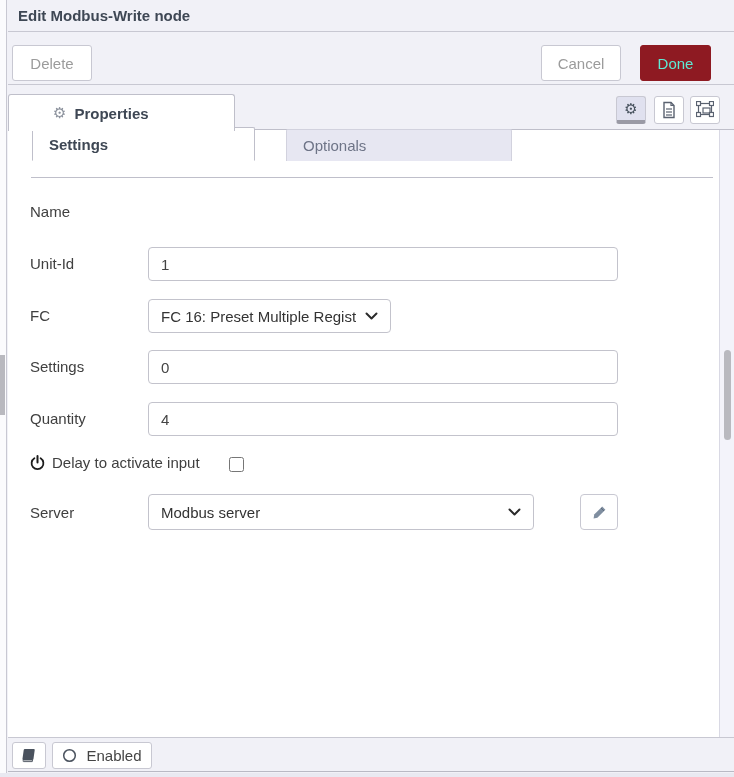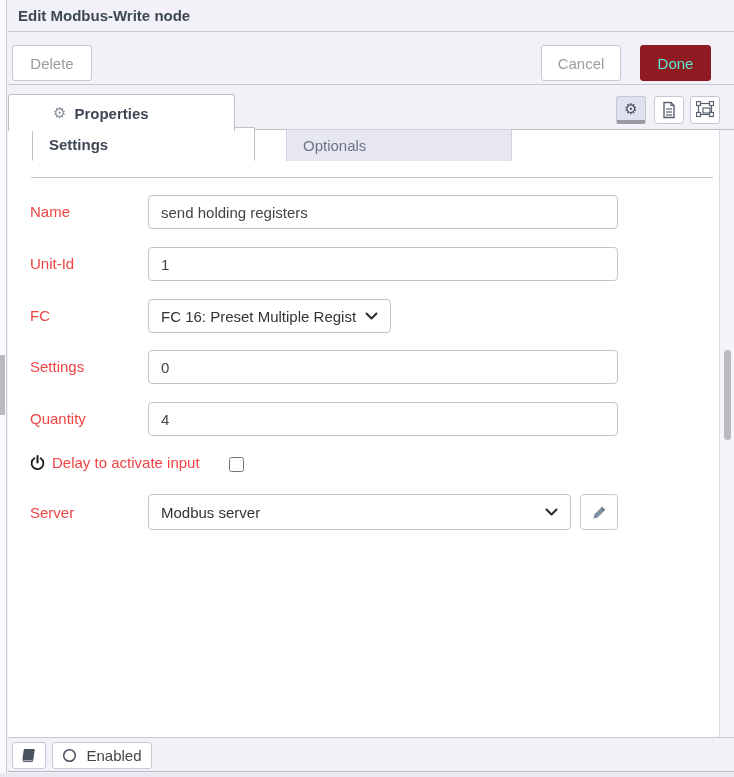--- a/index.html
+++ b/index.html
@@ -32,21 +32,21 @@
   
   .content { position:absolute; left:8px; top:130px; width:711px; height:607px; background:#fff; }
 
   
   .subtab-strip { position:absolute; left:23px; top:15px; width:682px; height:33px; border-bottom:1px solid #bfbfca; }
   .subtab { position:absolute; bottom:16px; height:33px; font-size:15px; display:flex; align-items:center; padding-left:16px; cursor:pointer; }
   .subtab-settings { left:1px; width:223px; background:#fff; border:1px solid #bfbfca; border-bottom:1px solid #fff; border-radius:2px 2px 0 0; font-weight:bold; color:#3e4754; height:34px; }
   .subtab-optionals { left:231px; width:226px; background:#e7e7f2; border:1px solid #d2d2de; border-bottom:none; border-radius:2px 2px 0 0; color:#6e7487; height:32px;margin-left:24px; }
 
   
-  .row-label { position:absolute; left:22px; font-size:15px; color:#ef4444; }
+  .row-label { position:absolute; left:22px; font-size:15px; color:#404040; }
   .text-input { position:absolute; left:140px; width:470px; height:34px; border:1px solid #c3c3cc; border-radius:4px; font-size:15px; color:#444; padding:0 12px; font-family:"Liberation Sans","DejaVu Sans",sans-serif; outline:none; background:#fff; }
   .select { position:absolute; left:140px; height:34px; border:1px solid #c3c3cc; border-radius:4px; background:#fff; display:flex; align-items:center; justify-content:space-between; padding:0 12px; font-size:15px; color:#333; cursor:pointer; }
   .select .sel-text { white-space:nowrap; overflow:hidden; }
   .checkbox { position:absolute; width:15px; height:15px; border:1px solid #8a8a95; border-radius:3px; background:#fff; cursor:pointer; }
   .edit-btn { position:absolute; left:572px; top:364px; width:38px; height:36px; background:#fff; border:1px solid #c8c8d2; border-radius:4px; display:flex; align-items:center; justify-content:center; cursor:pointer; }
 
   
   .right-scroll { position:absolute; right:0; top:130px; width:15px; height:607px; background:#f3f3fa; border-left:1px solid #d9d9e4; }
   .right-thumb { position:absolute; right:3px; top:220px; width:7px; height:90px; background:#b9b9bf; border-radius:4px; }
 
@@ -111,21 +111,20 @@
   </div>
 
   <div class="content">
 
     <div class="subtab-strip">
       <div class="subtab subtab-settings">Settings</div>
       <div class="subtab subtab-optionals">Optionals</div>
     </div>
 
     <div class="row-label" style="top:73px;">Name</div>
-    <input class="text-input" style="top: 65px;" value="send holding registers">
 
     <div class="row-label" style="top:125px;">Unit-Id</div>
     <input class="text-input" style="top: 117px;" value="1">
 
     <div class="row-label" style="top:177px;">FC</div>
     <div class="select" style="top:169px; width:243px;">
       <span class="sel-text">FC 16: Preset Multiple Regist</span>
       <span>
         <svg width="13" height="8" viewBox="0 0 13 8">
             <path d="M1.5 1.5 L6.5 6.5 L11.5 1.5" fill="none" stroke="#2b2b2b" stroke-width="2" stroke-linecap="round" stroke-linejoin="round"></path>
@@ -144,21 +143,21 @@
         <svg width="15" height="16" viewBox="0 0 15 16">
           <path d="M7.5 1 V7.5" fill="none" stroke="#1c1c1c" stroke-width="2" stroke-linecap="round"></path>
           <path d="M4.4 3.2 A5.9 5.9 0 1 0 10.6 3.2" fill="none" stroke="#1c1c1c" stroke-width="1.8" stroke-linecap="round"></path>
         </svg>
       </span>
       <span class="row-label" style="position:static;">Delay to activate input</span>
     </div>
     <input type="checkbox" class="checkbox" style="left: 221px; top: 327px;">
 
     <div class="row-label" style="top:374px;">Server</div>
-    <div class="select" style="top:364px; width:423px; height:36px;">
+    <div class="select" style="top:364px; width:386px; height:36px;">
       <span class="sel-text">Modbus server</span>
       <span>
         <svg width="13" height="8" viewBox="0 0 13 8">
             <path d="M1.5 1.5 L6.5 6.5 L11.5 1.5" fill="none" stroke="#2b2b2b" stroke-width="2" stroke-linecap="round" stroke-linejoin="round"></path>
           </svg>
       </span>
     </div>
     <div class="edit-btn">
       <span>
         <svg width="15" height="15" viewBox="0 0 15 15">

